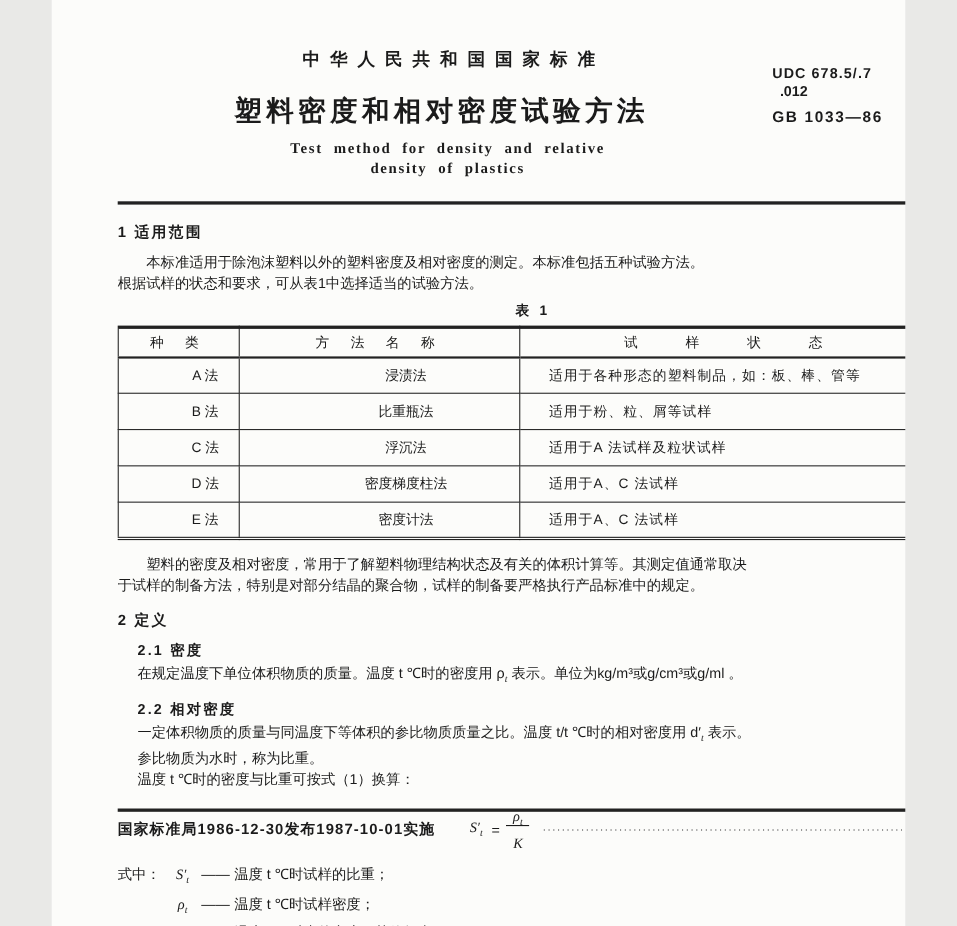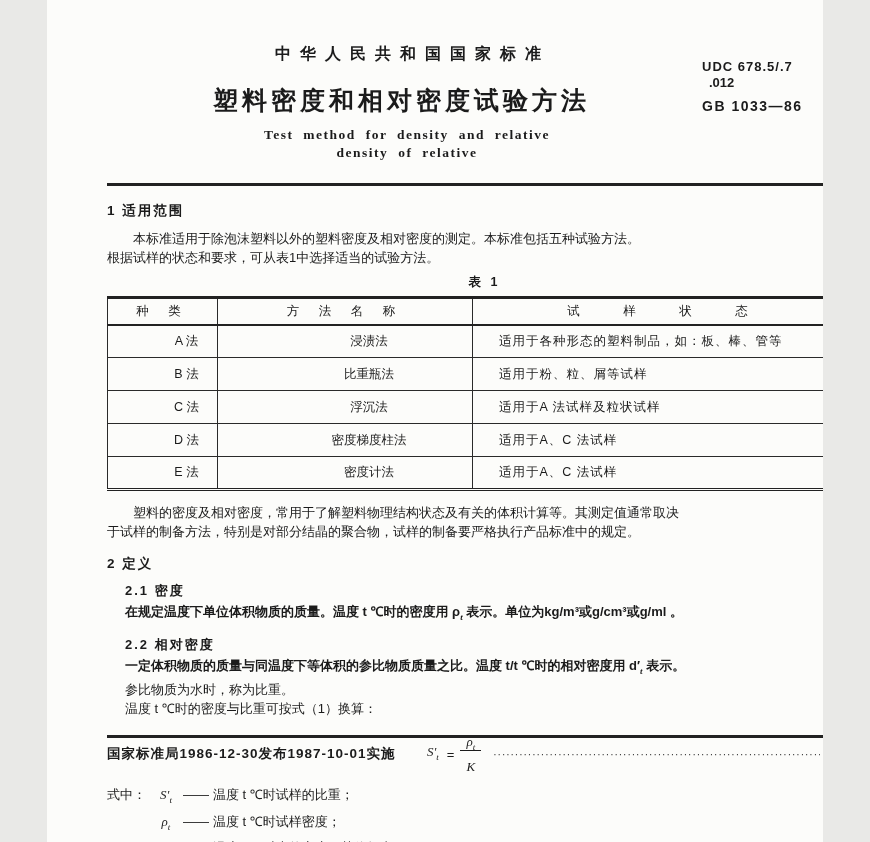--- a/index.html
+++ b/index.html
@@ -35,21 +35,21 @@
   table.t1 th { letter-spacing:8px; font-size:12.5px; }
   table.t1 th.wide { letter-spacing:20px; }
   table.t1 td { text-align:center;padding-left:48px; }
   table.t1 td.state { text-align:left; padding-left:26px; letter-spacing:1px; }
   table.t1 { border-top:3px solid #222; border-bottom:3px double #222; }
   table.t1 tr.hd th { border-bottom:2px solid #222; }
   .after-tbl { margin-top:12px; }
   .sec2-h { margin-top:13px; }
   .sub-block { margin-left:18px; margin-top:8px; }
   .sub-h { font-size:13px; font-weight:bold; letter-spacing:2px; }
-  .sub-p { margin-top:2px;font-weight:bold; }
+  .sub-p { margin-top:2px; }
   sub { font-size:9px; }
   .sym { font-family:"Liberation Serif", serif; font-style:italic; }
   
   .formula-row { display:flex; align-items:center; margin-top:16px; margin-left:320px; width:435px; height:40px; }
   .frac { display:inline-block; text-align:center; margin:0 6px; font-size:13px; }
   .frac .num { padding:0 6px 1px 6px; border-bottom:1.5px solid #1b1b1b; }
   .frac .den { padding-top:1px; }
   .eq { margin-left:8px; font-size:13px; }
   .dots { flex:1; min-width:0; overflow:hidden; white-space:nowrap; font-size:10px; letter-spacing:1px; color:#2d2d2d; margin:0 6px; }
   .fml-label { font-size:13px; letter-spacing:1px; }
@@ -66,21 +66,21 @@
   .page-no { position:absolute; left:760px; top:773px; width:40px; text-align:center; font-size:11px; color:#3a3a3a; }
 </style>
 </head>
 <body>
 
 <div class="page">
 
   <div class="nat-std">中华人民共和国国家标准</div>
   <div class="title-zh">塑料密度和相对密度试验方法</div>
   <div class="title-en1">Test method for density and relative</div>
-  <div class="title-en2">density of relative</div>
+  <div class="title-en2">density of plastics</div>
   <div class="udc1">UDC 678.5/.7</div>
   <div class="udc2">.012</div>
   <div class="std-no">GB 1033—86</div>
   <div class="rule-top"></div>
 
   <div class="content">
 
     <div class="h-sec">1  适用范围</div>
     <div class="sec1-para">
       <div class="p-line indent">本标准适用于除泡沫塑料以外的塑料密度及相对密度的测定。本标准包括五种试验方法。</div>

